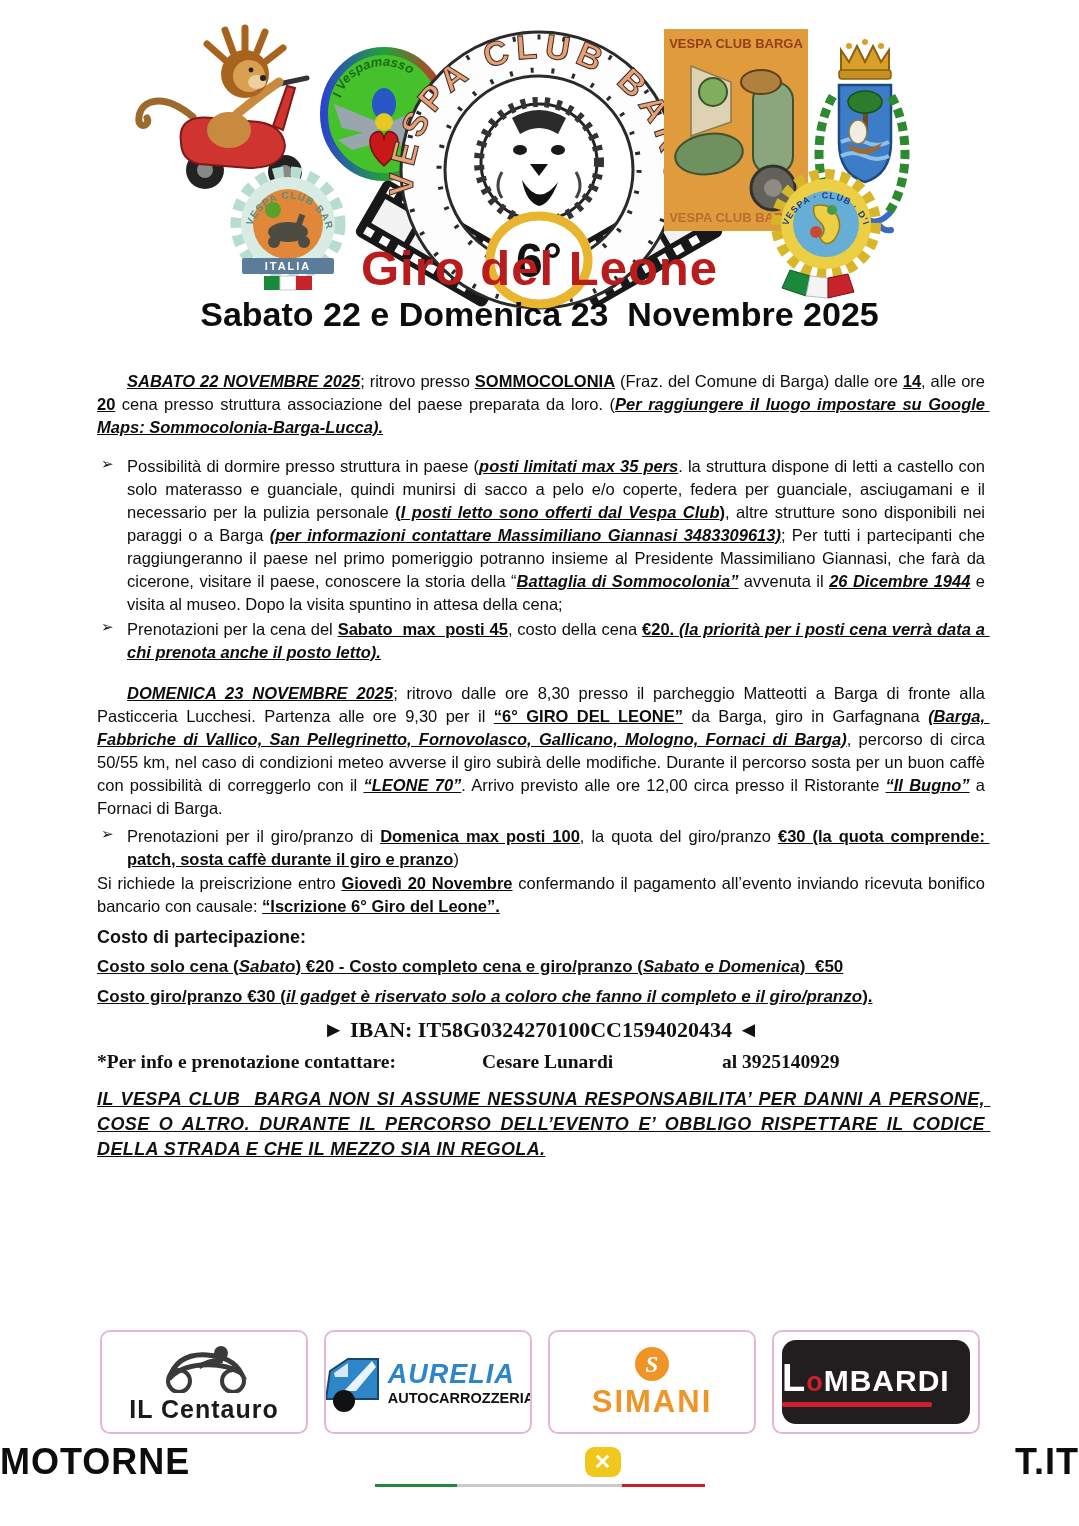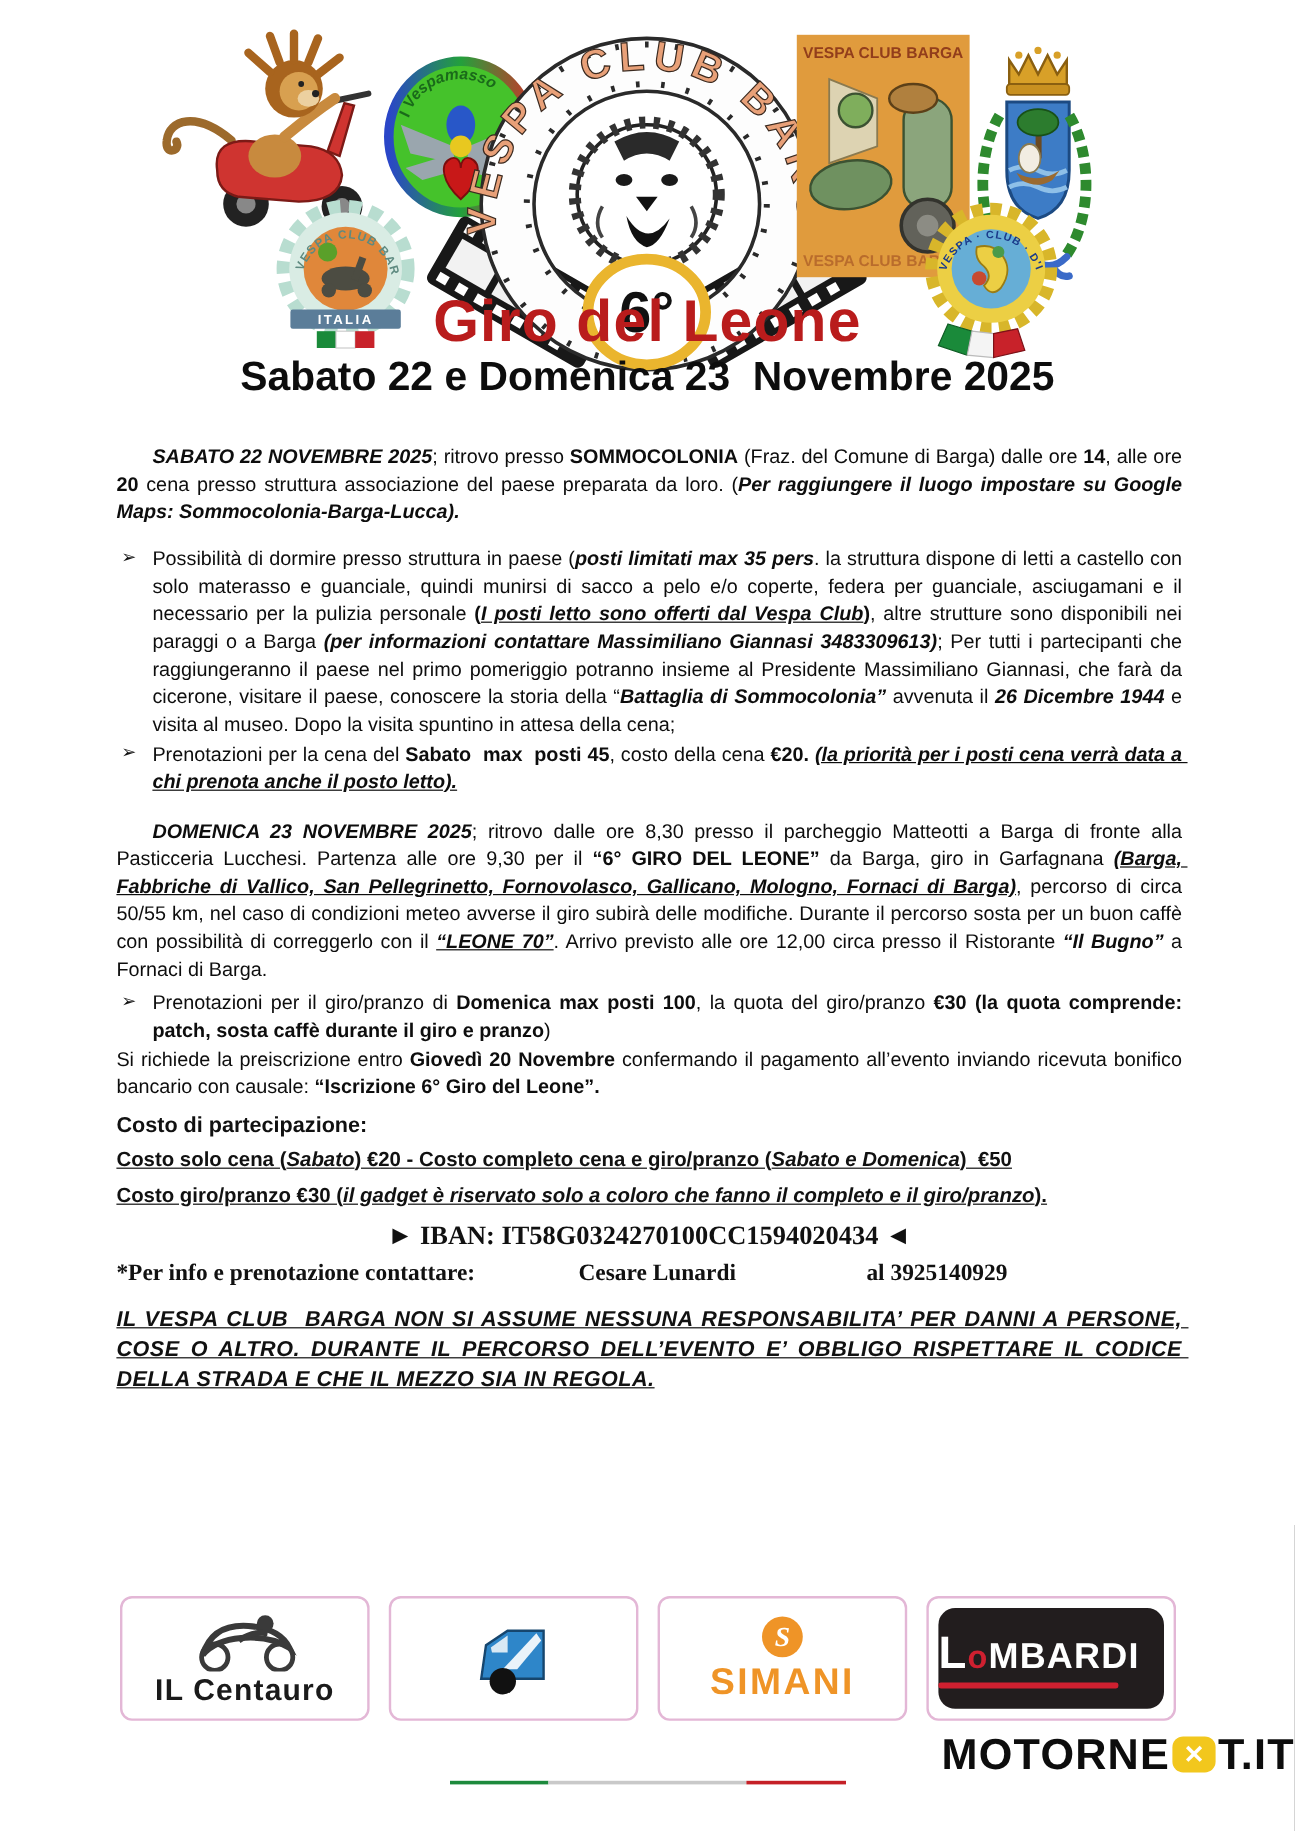--- a/index.html
+++ b/index.html
@@ -23,21 +23,21 @@
     position:absolute; left:0; right:0; top:240px; text-align:center;
     font-size:49px; font-weight:bold; letter-spacing:1px; color:#b91c1c;
   }
   .sub-title {
     position:absolute; left:0; right:0; top:295px; text-align:center;
     font-size:34px; font-weight:bold; color:#0d0d0d; white-space:pre;
   }
   
   .doc { position:absolute; left:97px; top:352px; width:888px; }
   .rich { white-space:pre-wrap; }
-  .b { font-weight:bold; } .i { font-style:italic; } .u { text-decoration:underline; }
+  .b { font-weight:bold;text-decoration:underline; } .i { font-style:italic; } .u { text-decoration:underline; }
   .para {
     font-size:16.5px; line-height:23px; text-align:justify; color:#0d0d0d;
   }
   .indent { text-indent:30px; }
   #p-sabato { margin-top:18px; }
   .bullets { margin-top:16px; }
   .bullet { display:flex; }
   .bullet + .bullet { margin-top:2px; }
   .bullet .marker { width:30px; flex:0 0 30px; font-size:15px; padding-left:4px; }
   .bullet .btext { flex:1; }
@@ -82,21 +82,21 @@
   .simani-label { font-size:31px; font-weight:bold; color:#ef9427; letter-spacing:2px; }
   .lombardi-inner {
     background:#221d1e; border-radius:14px; width:188px; height:84px;
     display:flex; flex-direction:column; align-items:flex-start; justify-content:center;
   }
   .lombardi-text { font-weight:bold; color:#fff; font-size:30px; letter-spacing:1px; }
   .lombardi-text .lo { color:#cf2030; font-size:27px; }
   .lombardi-bar { width:150px; height:5px; background:#cf2030; margin-top:2px; border-radius:2px; }
   
   .motornext { position:absolute; left:0; right:0; top:1441px; text-align:center; }
-  .mn-row { display:flex; align-items:center; justify-content:flex-end; gap:2px; }
+  .mn-row { display:flex; align-items:center; justify-content:space-between; gap:2px; }
   .mn-text { font-size:36px; font-weight:900; color:#0d0d0d; letter-spacing:1px; }
   .mn-xbox { width:36px; height:30px; background:#f2c71d; border-radius:9px;
     display:flex; align-items:center; justify-content:center;
     color:#fff; font-size:21px; font-weight:bold; }
   .mn-line { width:330px; height:3px; margin:1px auto 2px auto; display:flex; }
   .mn-line .g { background:#1d8a3c; flex:1; }
   .mn-line .w { background:#c9c9c9; flex:2; }
   .mn-line .r { background:#c52027; flex:1; }
   .mn-tagline { font-size:10px; font-weight:bold; color:#9a9a9a; letter-spacing:6px; }
 </style>
@@ -368,20 +368,24 @@
     </div>
 
     <div class="sponsor-box">
       <div class="aurelia-wrap">
         <svg width="62" height="62" viewBox="0 0 62 62">
           <polygon points="4,48 8,20 26,8 56,8 56,48" fill="#2e86c9" stroke="#16466e" stroke-width="2"></polygon>
           <polygon points="12,22 26,12 26,26 13,26" fill="#d9e9f4"></polygon>
           <path d="M50,10 L22,40 L34,40 L54,16 Z" fill="#ffffff" opacity="0.9"></path>
           <circle cx="22" cy="50" r="11" fill="#111"></circle>
         </svg>
+        <div class="aurelia-texts">
+          <span class="aurelia-name">AURELIA</span>
+          <span class="aurelia-sub">AUTOCARROZZERIA</span>
+        </div>
       </div>
     </div>
 
     <div class="sponsor-box">
       <svg width="40" height="40" viewBox="0 0 40 40">
         <circle cx="20" cy="20" r="17" fill="#ef9427"></circle>
         <text x="20" y="28" text-anchor="middle" font-size="23" font-weight="bold" font-style="italic" fill="#ffffff" font-family="Liberation Serif, serif">S</text>
       </svg>
       <div class="simani-label">SIMANI</div>
     </div>

